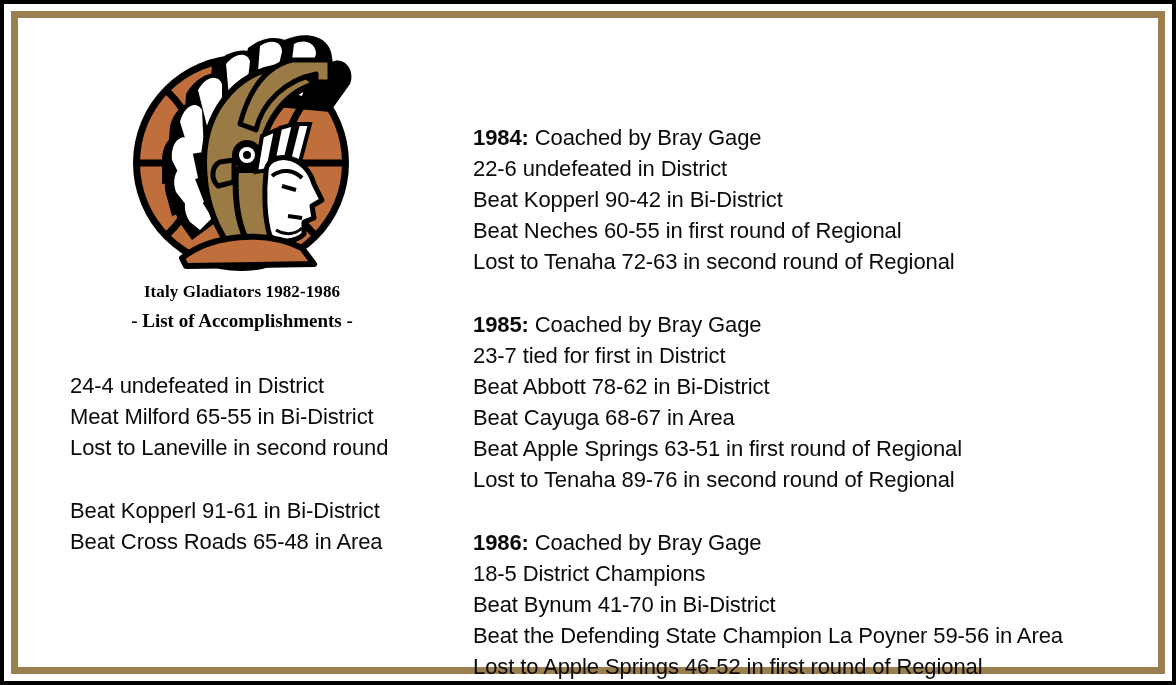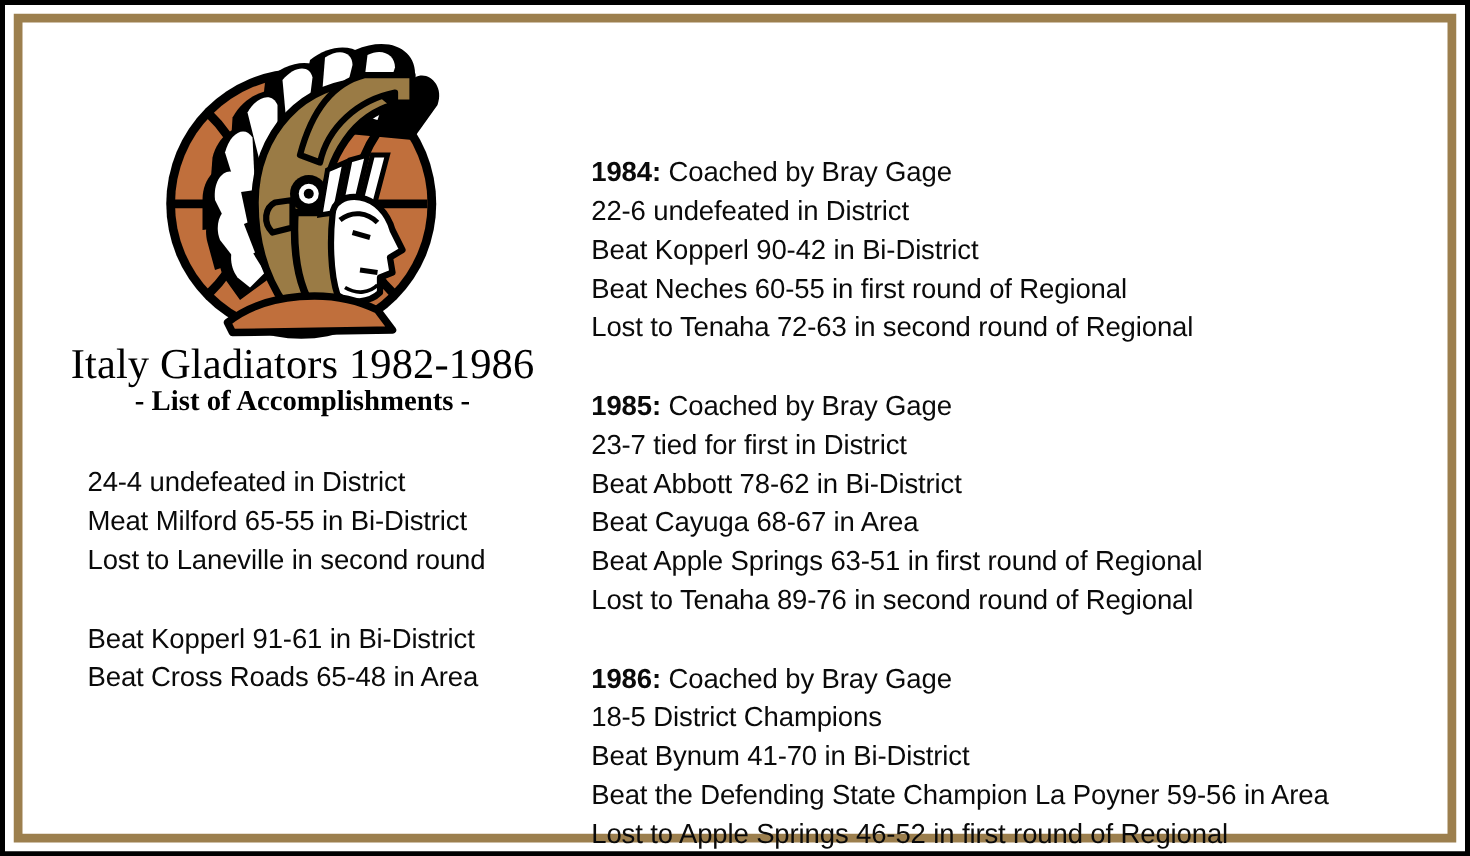--- a/index.html
+++ b/index.html
@@ -55,31 +55,31 @@
   
   .title-block {
     position: absolute;
     left: 14px;
     top: 258px;
     width: 420px;
     text-align: center;
   }
   .team-title {
     font-family: "Liberation Serif", serif;
-    font-weight: normal;
-    font-size: 34px;
+    font-weight: bold;
+    font-size: 17px;
     color: #000000;
     letter-spacing: 0.1px;
     line-height: 32px;
     white-space: nowrap;
   }
   .subtitle {
     font-family: "Liberation Serif", serif;
     font-weight: bold;
-    font-size: 23px;
+    font-size: 19px;
     color: #000000;
     line-height: 25px;
     white-space: nowrap;
   }
 
   
   .col {
     position: absolute;
     color: #000000;
   }

